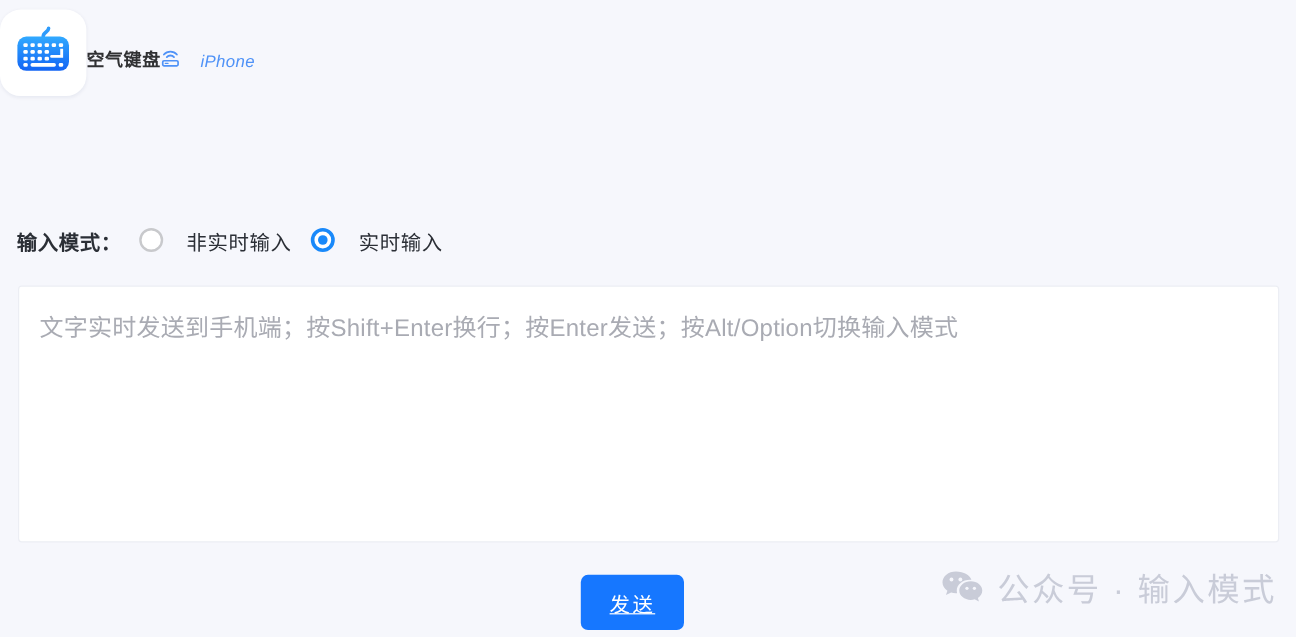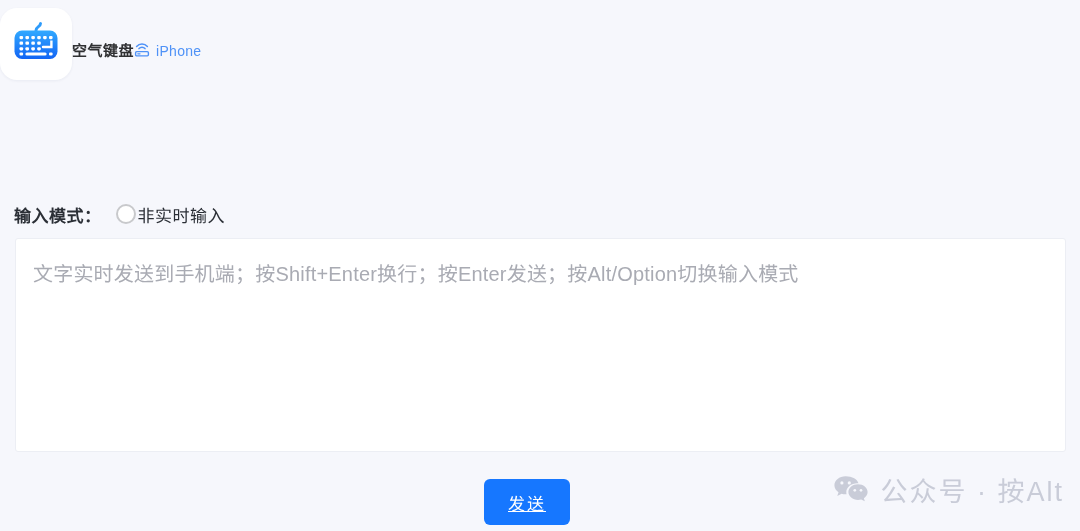--- a/index.html
+++ b/index.html
@@ -43,55 +43,56 @@
     font-size: 15px;
     font-weight: bold;
     color: #303133;
     letter-spacing: 0.5px;
     line-height: 1;
   }
   .device-type-row {
     margin-top: 13px;
     display: flex;
     align-items: center;
-    gap: 6px;
+    gap: 17px;
     line-height: 1;
+    font-style: italic;
   }
   .device-type-row .dev-icon { display: block; }
   .device-type-label {
     font-size: 14px;
     color: #4f92f7;
     letter-spacing: 0.3px;
   }
 
   
   .mode-row {
     position: absolute;
-    top: 200px;
+    top: 186px;
     left: 14px;
     display: flex;
     align-items: center;
     height: 28px;
   }
   .mode-label {
     font-size: 17px;
     font-weight: bold;
     color: #2b2f36;
     letter-spacing: 0.5px;
   }
   .radio-group {
     display: flex;
     align-items: center;
     margin-left: 14px;
     gap: 8px;
   }
   .radio-item {
     display: flex;
     align-items: center;
-    gap: 2px;
+    gap: 20px;
     cursor: pointer;
   }
   .radio-item + .radio-item { margin-left: 8px; }
   .radio-dot {
     width: 20px;
     height: 20px;
     border-radius: 50%;
     box-sizing: border-box;
     border: 2.5px solid #c8c9cc;
     background: #ffffff;
@@ -239,20 +240,24 @@
 <div class="mode-row">
   <span class="mode-label">输入模式：</span>
 
   <div class="radio-group">
 
     <label class="radio-item">
       <span class="radio-dot"></span>
       <span class="radio-text">非实时输入</span>
     </label>
 
+    <label class="radio-item">
+      <span class="radio-dot checked"></span>
+      <span class="radio-text">实时输入</span>
+    </label>
 
   </div>
 </div>
 
 <div class="editor-wrap">
   <div class="editor-placeholder">文字实时发送到手机端；按Shift+Enter换行；按Enter发送；按Alt/Option切换输入模式</div>
 </div>
 
 <button class="send-button">发送</button>
 
@@ -266,14 +271,14 @@
         <circle cx="7.9" cy="7.9" r="1.6" fill="#f6f7fc"></circle>
         <circle cx="15.3" cy="7.9" r="1.6" fill="#f6f7fc"></circle>
         <path d="M33.6 17.1 c0 -4.3 -4.3 -7.8 -9.6 -7.8 c-5.3 0 -9.6 3.5 -9.6 7.8
                  c0 4.3 4.3 7.8 9.6 7.8 c1.1 0 2.2 -0.2 3.2 -0.5 l3.6 1.9 l-0.9 -3
                  C32 22 33.6 19.7 33.6 17.1 z"></path>
         <circle cx="20.8" cy="15.3" r="1.35" fill="#f6f7fc"></circle>
         <circle cx="27" cy="15.3" r="1.35" fill="#f6f7fc"></circle>
       </g>
     </svg>
   </span>
-  <span class="watermark-text">公众号 · 按Alt</span>
+  <span class="watermark-text">公众号 · 输入模式</span>
 </div>
 
 </body></html>

